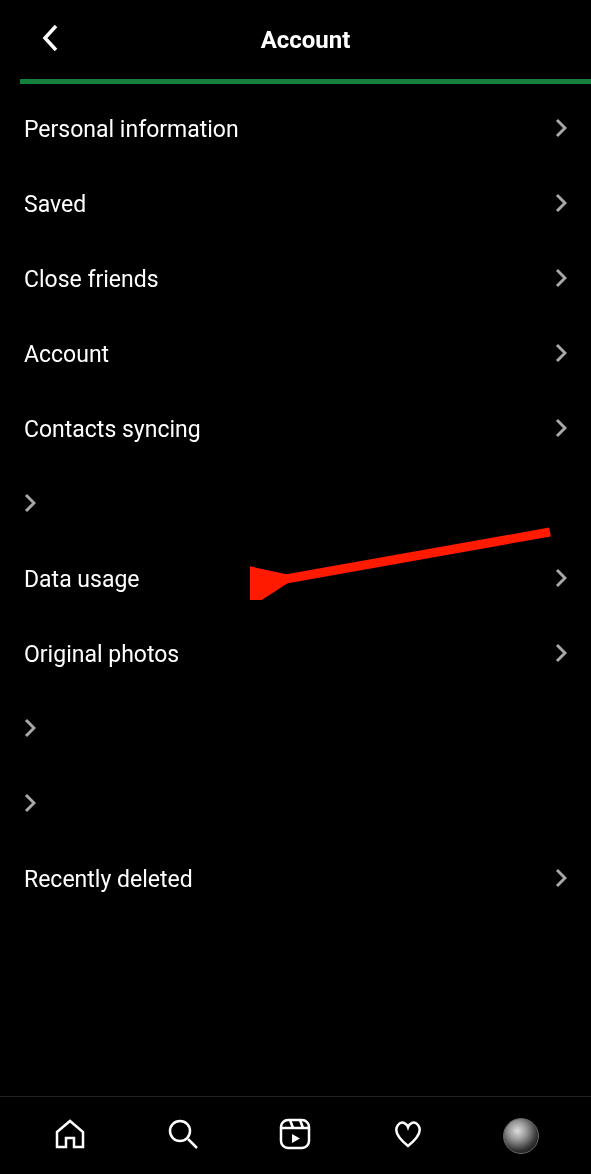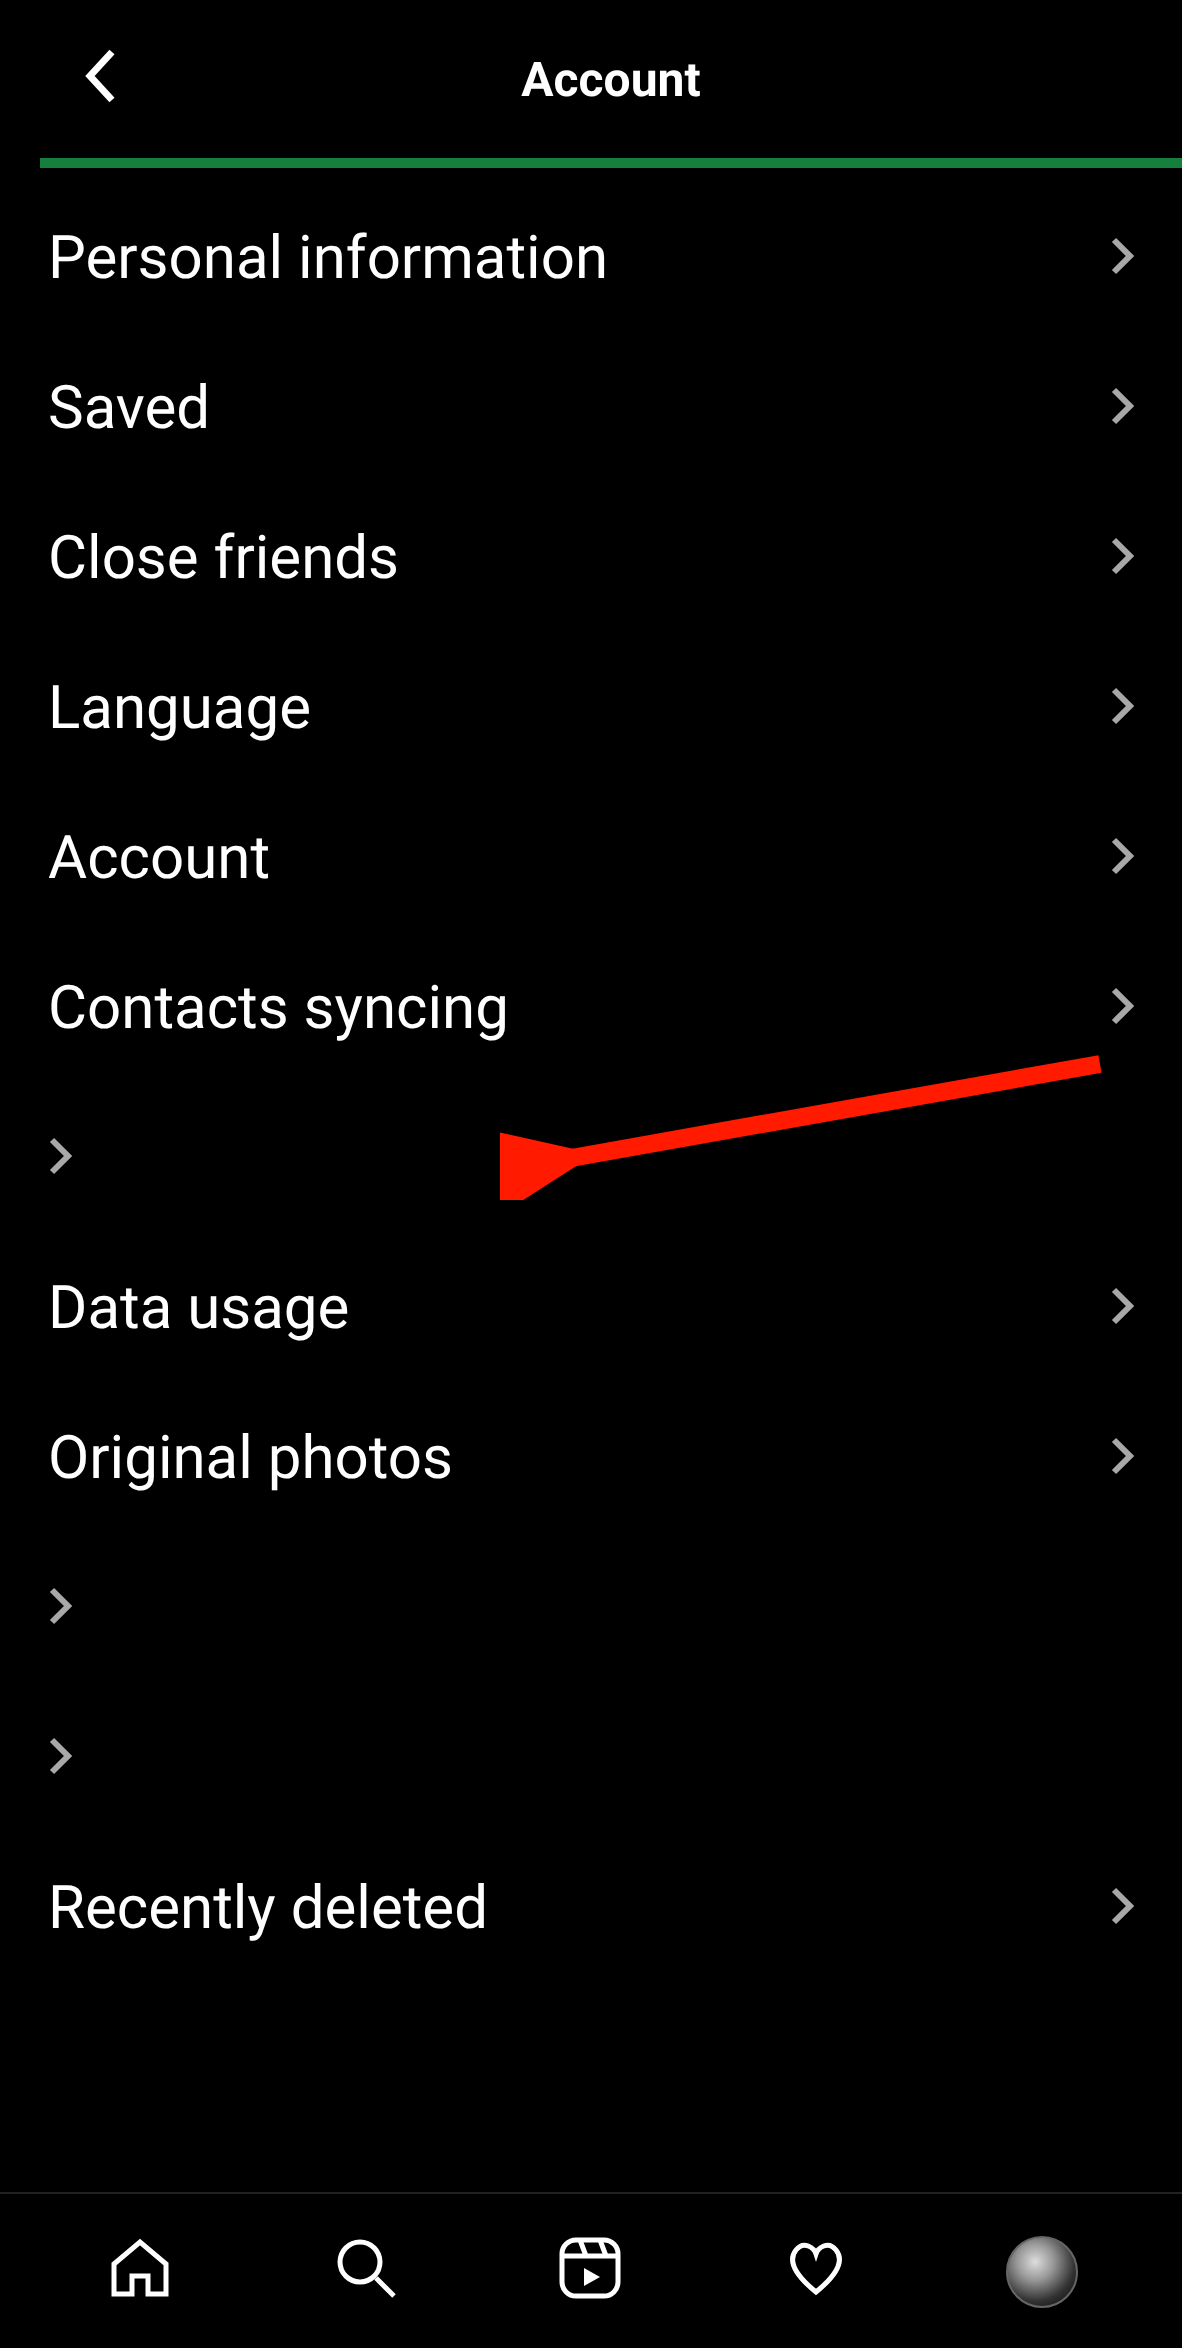--- a/index.html
+++ b/index.html
@@ -50,21 +50,21 @@
       padding: 8px 0 0 0;
     }
     .menu-item {
       display: flex;
       align-items: center;
       justify-content: space-between;
       height: 75px;
       padding: 0 24px;
     }
     .menu-label {
-      font-size: 30px;
+      font-size: 23px;
       font-weight: 400;
     }
     .chevron svg {
       width: 12px;
       height: 20px;
       stroke: #a8a8a8;
       stroke-width: 3;
       fill: none;
     }
     .tabbar {
@@ -127,26 +127,20 @@
         </svg></span>
   </div>
   <div class="menu-item">
     <span class="menu-label">Saved</span>
     <span class="chevron"><svg viewBox="0 0 12 20">
           <polyline points="2,2 10,10 2,18"></polyline>
         </svg></span>
   </div>
   <div class="menu-item">
     <span class="menu-label">Close friends</span>
-    <span class="chevron"><svg viewBox="0 0 12 20">
-          <polyline points="2,2 10,10 2,18"></polyline>
-        </svg></span>
-  </div>
-  <div class="menu-item">
-    <span class="menu-label">Language</span>
     <span class="chevron"><svg viewBox="0 0 12 20">
           <polyline points="2,2 10,10 2,18"></polyline>
         </svg></span>
   </div>
   <div class="menu-item">
     <span class="menu-label">Account</span>
     <span class="chevron"><svg viewBox="0 0 12 20">
           <polyline points="2,2 10,10 2,18"></polyline>
         </svg></span>
   </div>

